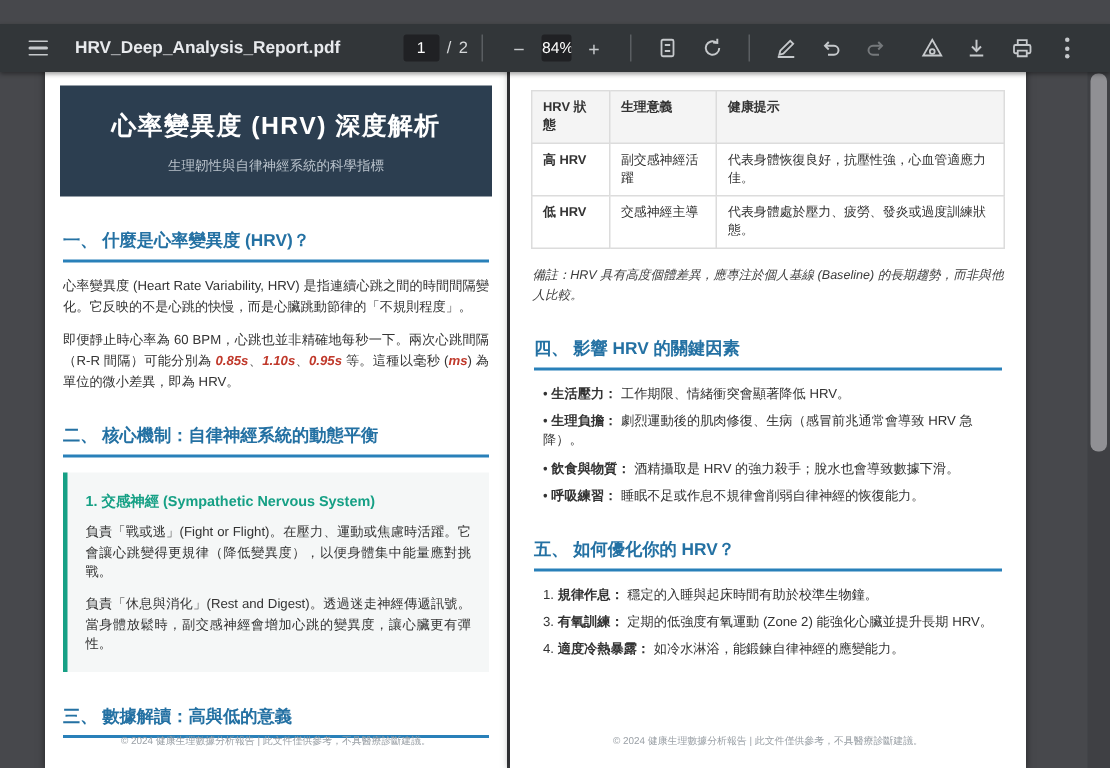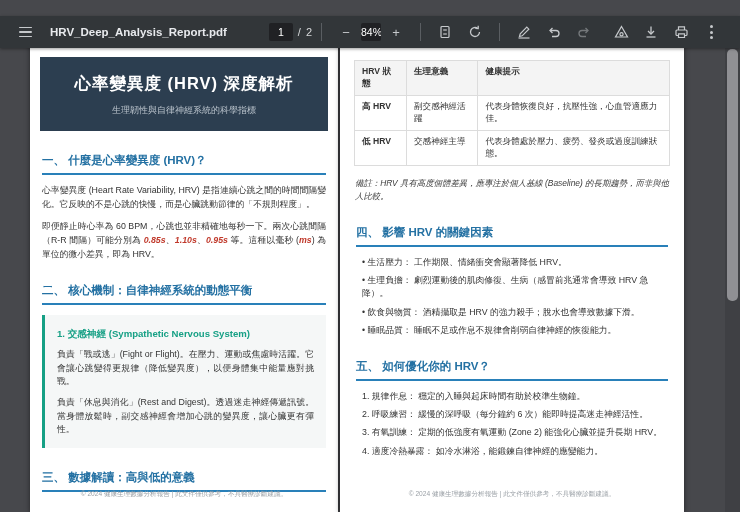--- a/index.html
+++ b/index.html
@@ -70,21 +70,21 @@
     font-size:6.6px;color:#9aa0a6;
   }
   
   table.hrv{border-collapse:collapse;width:100%;font-size:8.6px;color:#333;}
   table.hrv th,table.hrv td{border:1px solid #dcdcdc;padding:5px 7px;text-align:left;vertical-align:top;}
   table.hrv th{background:#f4f4f4;font-weight:bold;}
   td.state{font-weight:bold;white-space:nowrap;}
   .note{font-size:8.4px;font-style:italic;color:#3c3c3c;line-height:1.55;margin:11px 1px 0 1px;text-align:justify;}
   .blist{margin:9px 2px 0 8px;}
   .blist .li{font-size:8.8px;line-height:1.5;color:#333;margin-top:5px;}
-  .term{font-weight:normal;}
+  .term{font-weight:bold;}
   .nlist{margin:9px 2px 0 8px;}
   .nlist .li{font-size:8.8px;line-height:1.5;color:#333;margin-top:5px;}
   
   .scrollbar{position:absolute;top:32px;right:0;width:15px;height:480px;background:#3f4044;}
   .sb-arrow{width:15px;height:15px;display:flex;align-items:center;justify-content:center;cursor:pointer;}
   .sb-arrow i{
     display:block;width:0;height:0;
     border-left:4px solid transparent;border-right:4px solid transparent;
     border-bottom:5px solid #9a9a9e;
   }
@@ -235,27 +235,26 @@
           </tbody>
         </table>
 
         <div class="note">備註：HRV 具有高度個體差異，應專注於個人基線 (Baseline) 的長期趨勢，而非與他人比較。</div>
 
         <div class="sec-h">四、 影響 HRV 的關鍵因素</div>
         <div class="blist">
           <div class="li"><span>•</span> <span class="term">生活壓力：</span> <span>工作期限、情緒衝突會顯著降低 HRV。</span></div>
           <div class="li"><span>•</span> <span class="term">生理負擔：</span> <span>劇烈運動後的肌肉修復、生病（感冒前兆通常會導致 HRV 急降）。</span></div>
           <div class="li"><span>•</span> <span class="term">飲食與物質：</span> <span>酒精攝取是 HRV 的強力殺手；脫水也會導致數據下滑。</span></div>
-          <div class="li"><span>•</span> <span class="term">睡眠品質：</span> <span>睡眠不足或作息不規律會削弱自律神經的恢復能力。</span></div>
+          <div class="li"><span>•</span> <span class="term">呼吸練習：</span> <span>睡眠不足或作息不規律會削弱自律神經的恢復能力。</span></div>
         </div>
 
         <div class="sec-h">五、 如何優化你的 HRV？</div>
         <div class="nlist">
           <div class="li"><span>1.</span> <span class="term">規律作息：</span> <span>穩定的入睡與起床時間有助於校準生物鐘。</span></div>
-          <div class="li"><span>2.</span> <span class="term">呼吸練習：</span> <span>緩慢的深呼吸（每分鐘約 6 次）能即時提高迷走神經活性。</span></div>
           <div class="li"><span>3.</span> <span class="term">有氧訓練：</span> <span>定期的低強度有氧運動 (Zone 2) 能強化心臟並提升長期 HRV。</span></div>
           <div class="li"><span>4.</span> <span class="term">適度冷熱暴露：</span> <span>如冷水淋浴，能鍛鍊自律神經的應變能力。</span></div>
         </div>
       </div>
       <div class="pfooter">© 2024 健康生理數據分析報告 | 此文件僅供參考，不具醫療診斷建議。</div>
     </div>
 
   </div>
 </div>
 

